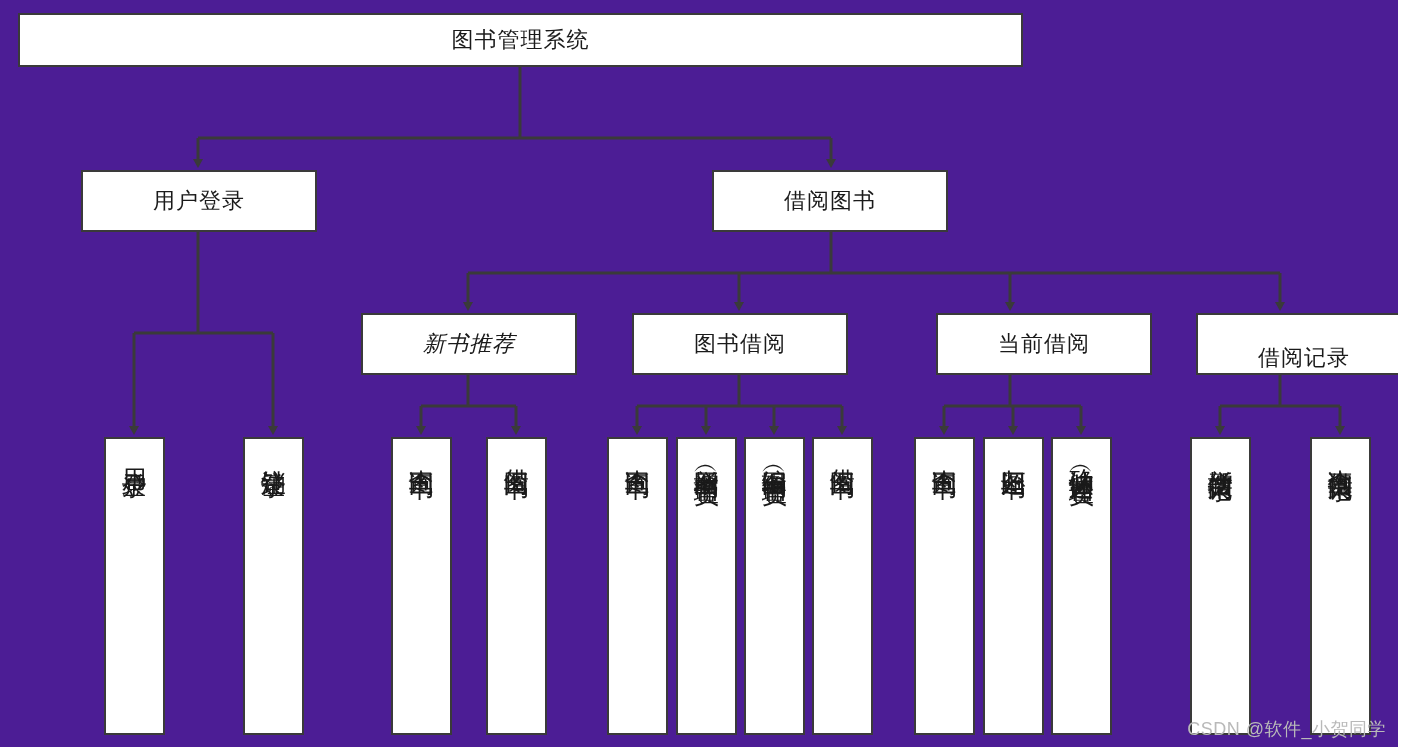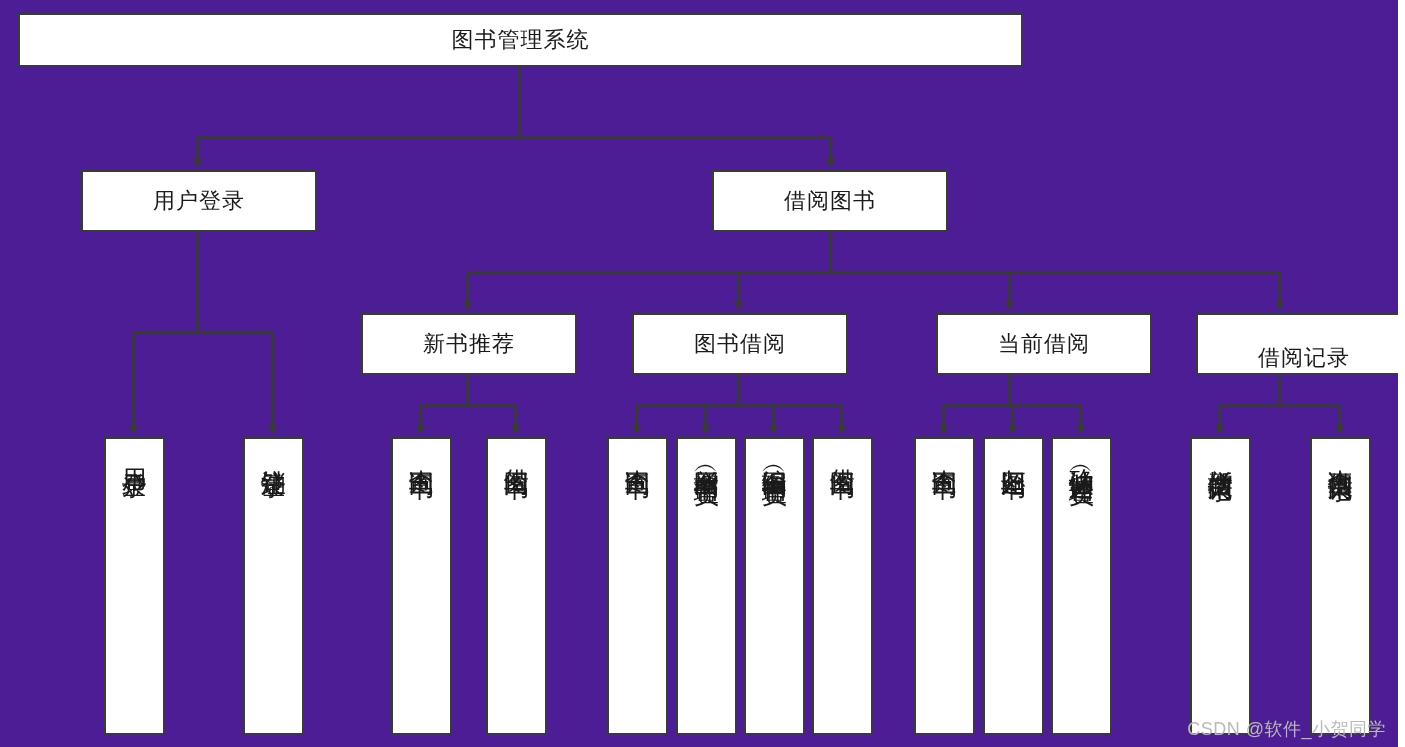--- a/index.html
+++ b/index.html
@@ -124,21 +124,21 @@
     <span>图书管理系统</span>
   </div>
 
   <div class="node node-h" style="left:81px; top:170px; width:236px; height:62px;">
     <span>用户登录</span>
   </div>
   <div class="node node-h" style="left:712px; top:170px; width:236px; height:62px;">
     <span>借阅图书</span>
   </div>
 
-  <div class="node node-h" style="left:361px; top:313px; width:216px; height:62px;">
+  <div class="node node-h" style="left:361px; top:313px; width:216px; height:62px;font-style:italic;">
     <span>新书推荐</span>
   </div>
   <div class="node node-h" style="left:632px; top:313px; width:216px; height:62px;text-align:right;">
     <span>图书借阅</span>
   </div>
   <div class="node node-h" style="left:902px; top:313px; width:216px; height:62px;margin-left:34px;">
     <span>当前借阅</span>
   </div>
   <div class="node node-h" style="left:1196px; top:313px; width:216px; height:62px;align-items:flex-end;">
     <span>借阅记录</span>

